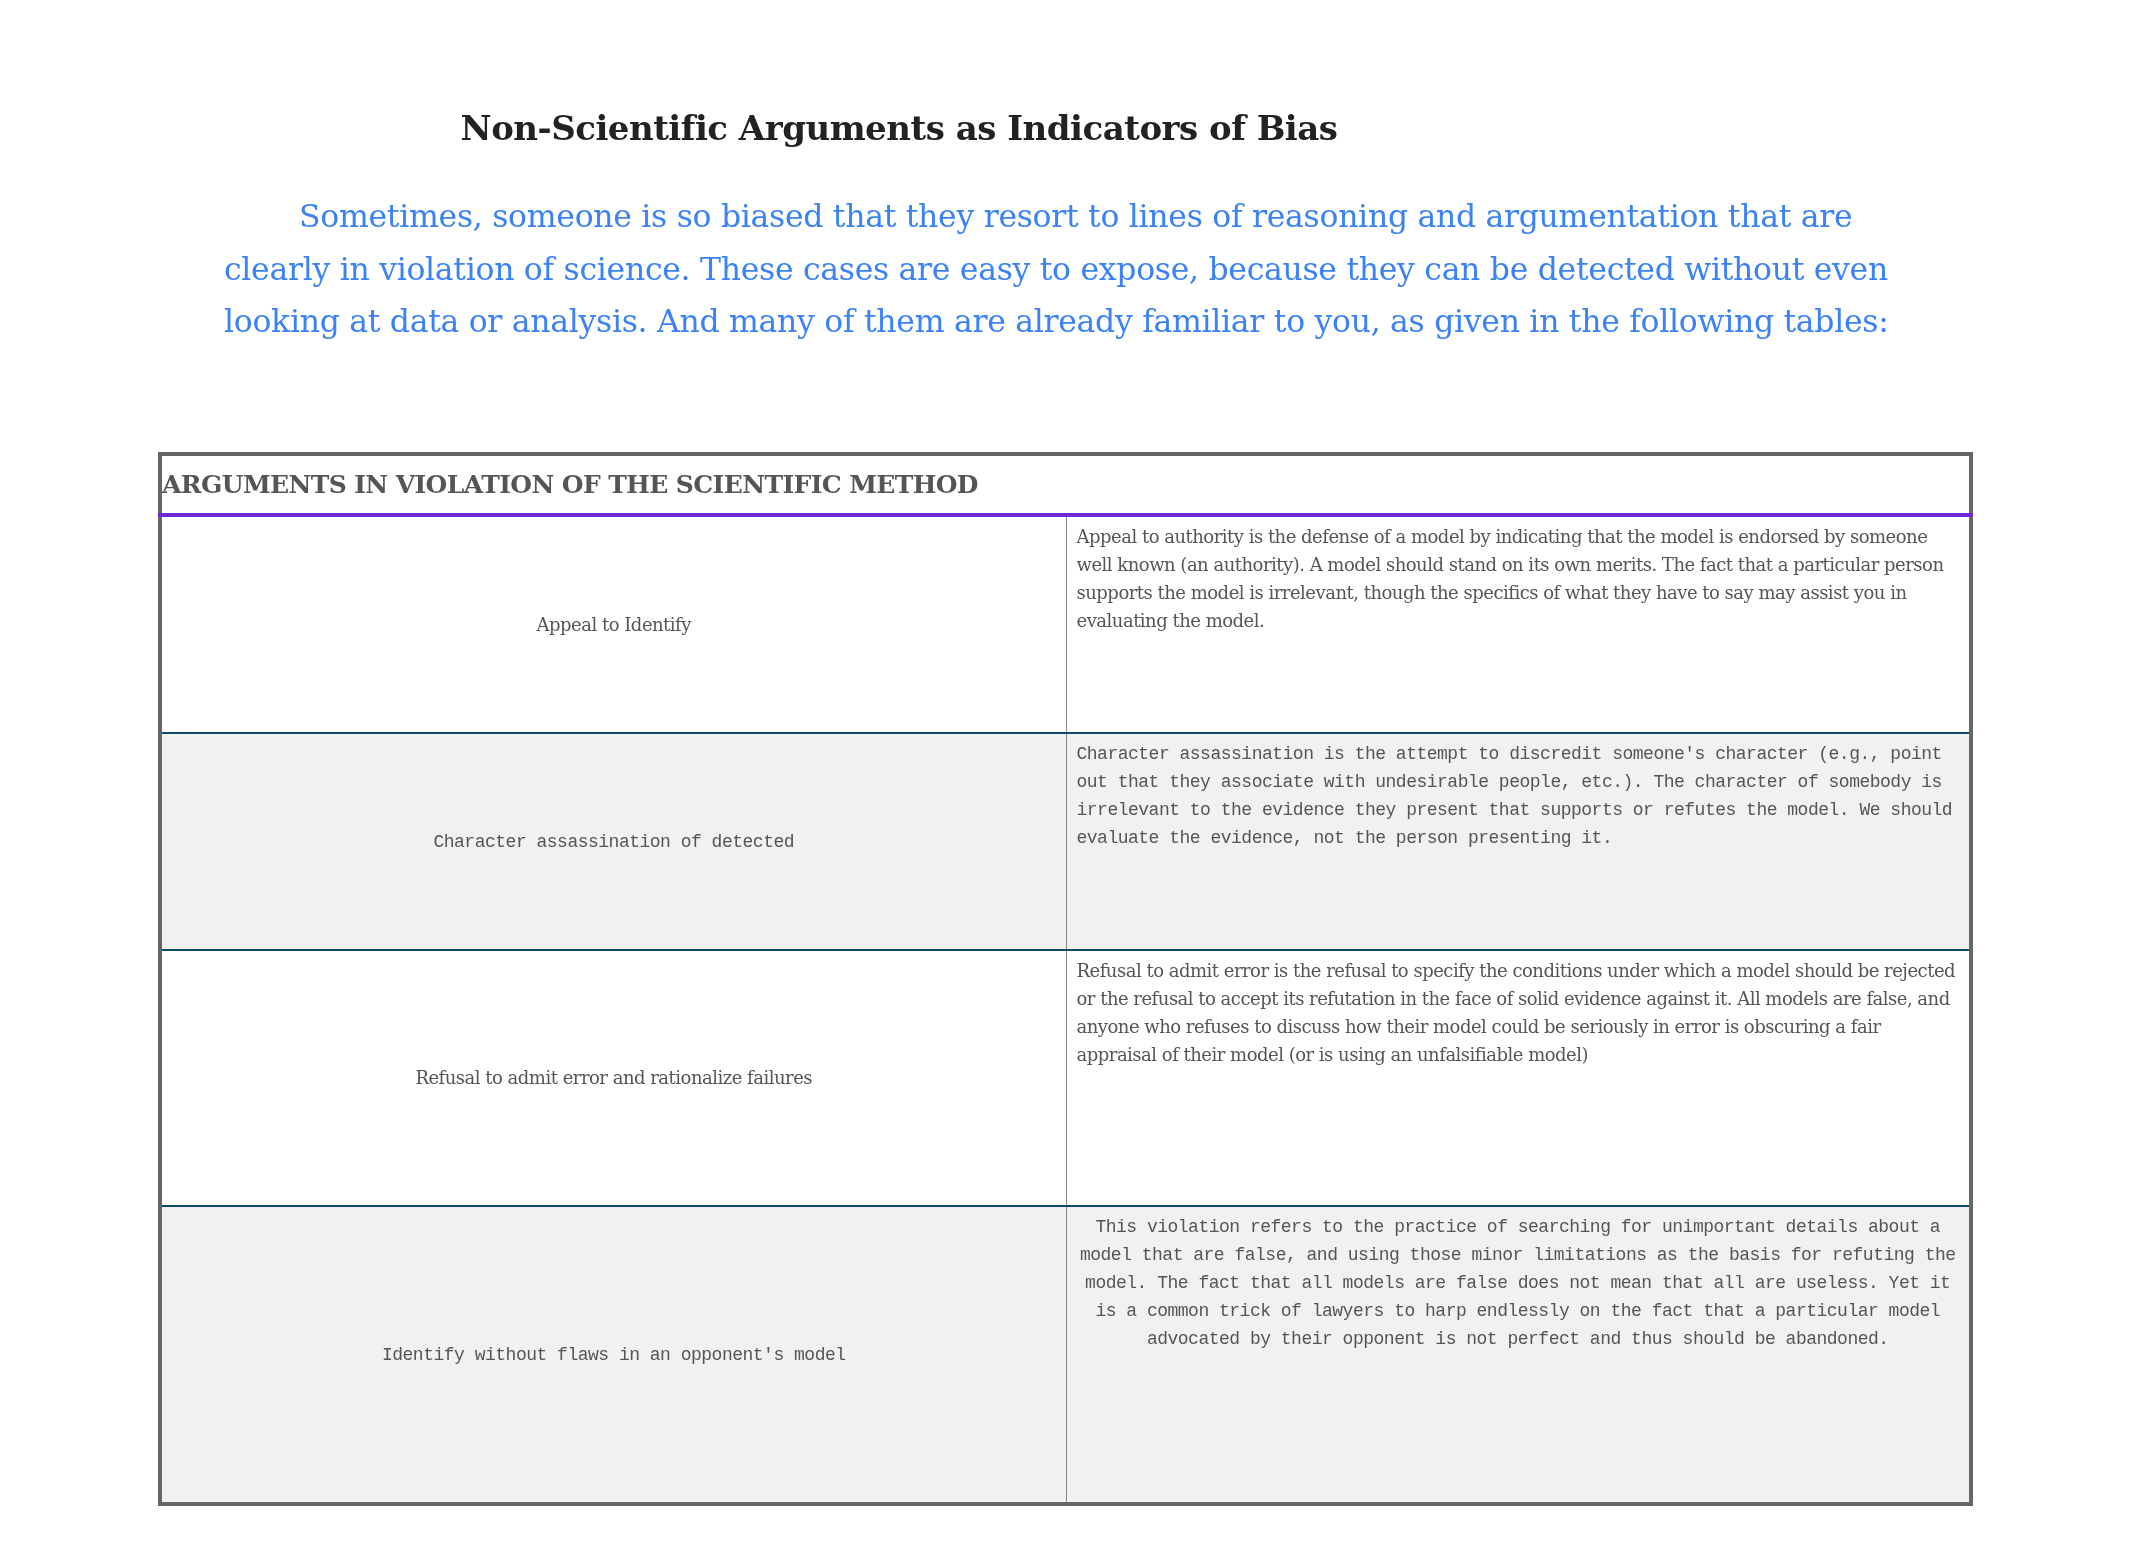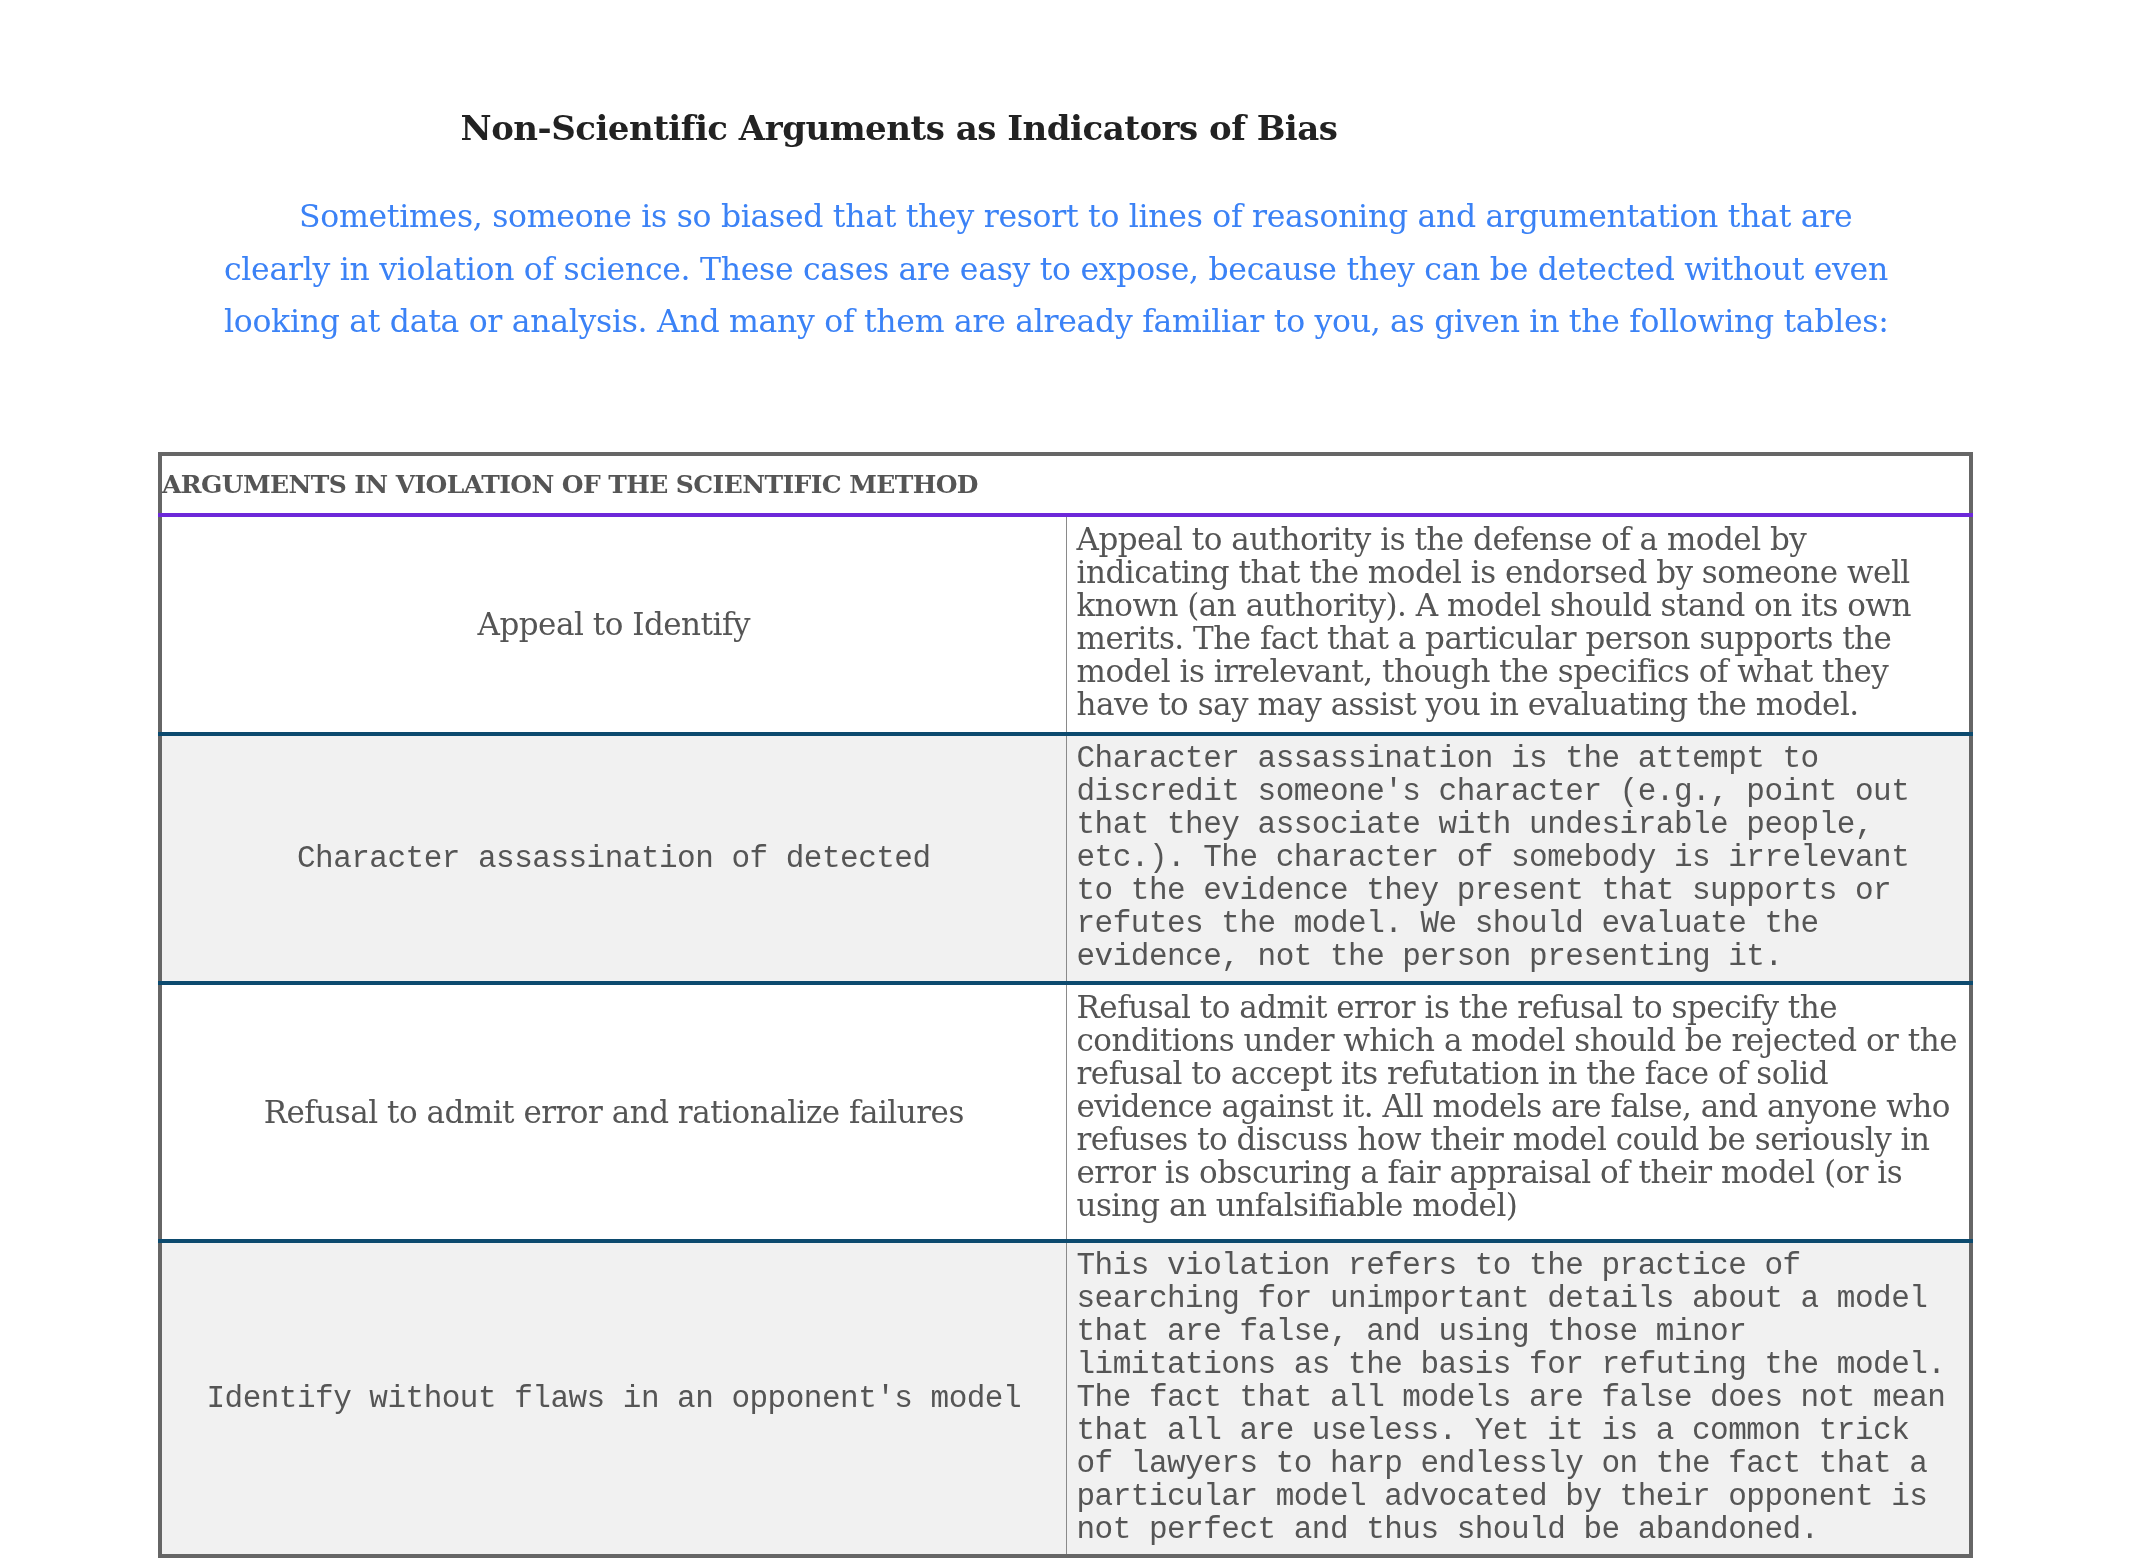--- a/index.html
+++ b/index.html
@@ -59,42 +59,42 @@
     padding: 0;
     font-size: 25px;
     font-weight: bold;
     text-align: left;
     color: #555555;
     border-bottom: 4px solid #6d28d9;
     letter-spacing: -0.6px;
     background: #ffffff;
   }
   .args-table td {
-    border-top: 4px solid #0c4a6e;
+    border-top: 2px solid #0c4a6e;
     vertical-align: middle;
-    font-size: 31px;
-    line-height: 33px;
+    font-size: 18px;
+    line-height: 28px;
     letter-spacing: -0.5px;
   }
   .args-table td.term {
     text-align: center;
     border-right: 1px solid #8a8a8a;
     padding: 0 12px;
   }
   .args-table td.desc {
     text-align: left;
     padding: 6px 10px 8px 10px;
     vertical-align: top;
   }
   .args-table tr.r0 td, .args-table tr.r2 td { background: #ffffff; }
   .args-table tr.r1 td, .args-table tr.r3 td { background: #f1f1f1; font-family: Liberation Mono, monospace; }
   .args-table tr.r0 td { height: 201px; }
   .args-table tr.r1 td { height: 201px; }
   .args-table tr.r2 td { height: 240px; }
-  .args-table tr.r3 td { height: 281px; }
+  .args-table tr.r3 td { height: 281px; text-align: center; }
 </style>
 </head>
 <body>
 
 <h1 class="doc-title">Non-Scientific Arguments as Indicators of Bias</h1>
 
 <p class="intro">Sometimes, someone is so biased that they resort to lines of reasoning and argumentation that are clearly in violation of science. These cases are easy to expose, because they can be detected without even looking at data or analysis. And many of them are already familiar to you, as given in the follow­ing tables:</p>
 
 <table class="args-table">
   <colgroup>

